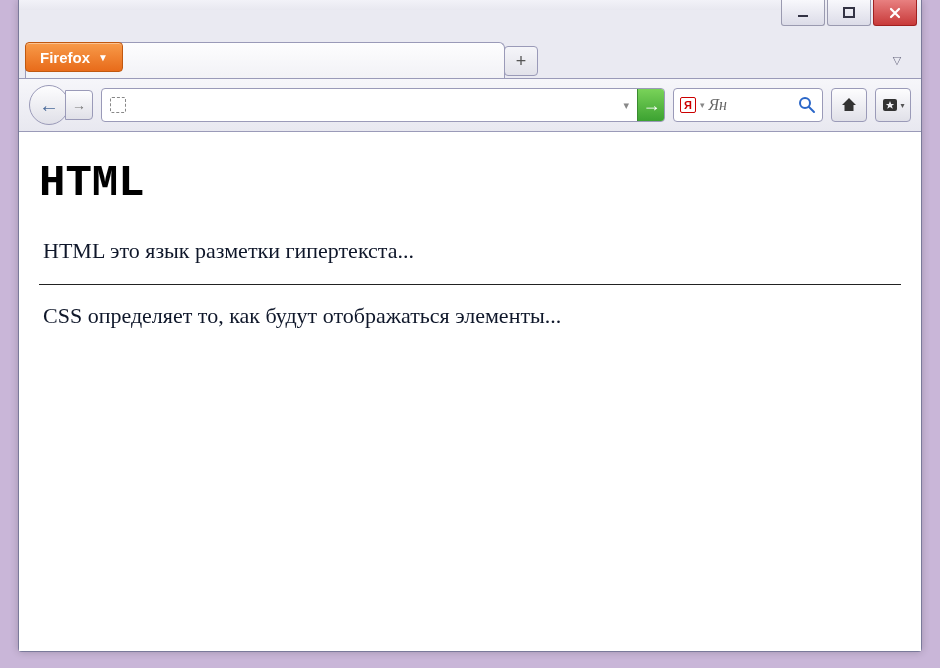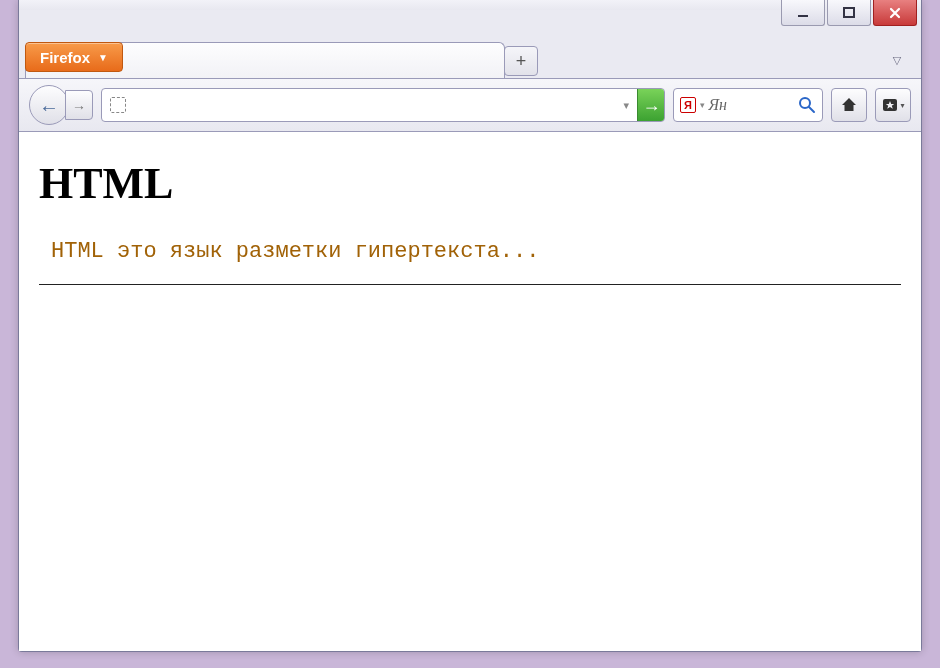--- a/index.html
+++ b/index.html
@@ -221,30 +221,30 @@
   .content {
     position: absolute;
     left: 0; right: 0;
     top: 132px;
     bottom: 0;
     background: #fff;
     padding: 18px 20px 20px 20px;
     overflow: hidden;
   }
   .content h1 {
-    font-family: Liberation Serif, serif;
+    font-family: Liberation Mono, monospace;
     font-size: 44px;
     font-weight: bold;
     margin: 8px 0 30px 0;
   }
   .content p {
-    font-family: Liberation Mono, monospace;
+    font-family: Liberation Serif, serif;
     font-size: 22px;
-    margin: 10px 0 20px 12px;
-    color:#a16207;
+    margin: 10px 0 20px 4px;
+    color:#0f172a;
   }
   .content hr {
     border: none;
     border-top: 1px solid #222;
     margin: 14px 0 18px 0;
   }
 </style>
 </head>
 <body>
 
@@ -326,14 +326,15 @@
         <path d="M9 5 L10.2 8 L13.2 8 L10.8 9.8 L11.8 12.8 L9 11 L6.2 12.8 L7.2 9.8 L4.8 8 L7.8 8 Z" fill="#f0f0f4"></path>
       </svg>
       <span style="font-size:8px;color:#555;margin-left:1px">▾</span>
     </div>
   </div>
 
   <div class="content">
     <h1>HTML</h1>
     <p>HTML это язык разметки гипертекста...</p>
     <hr>
+    <p>CSS определяет то, как будут отображаться элементы...</p>
   </div>
 </div>
 
 </body></html>

